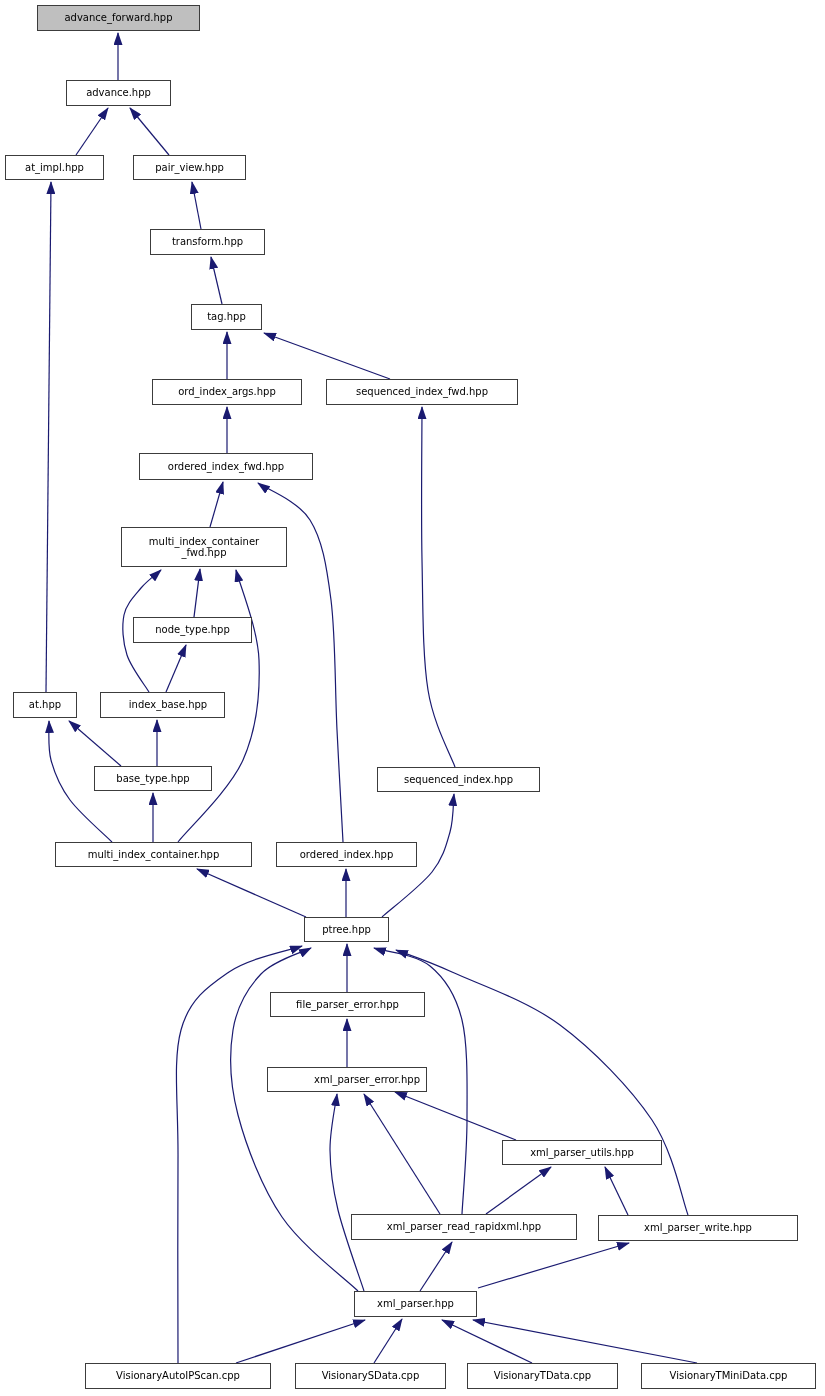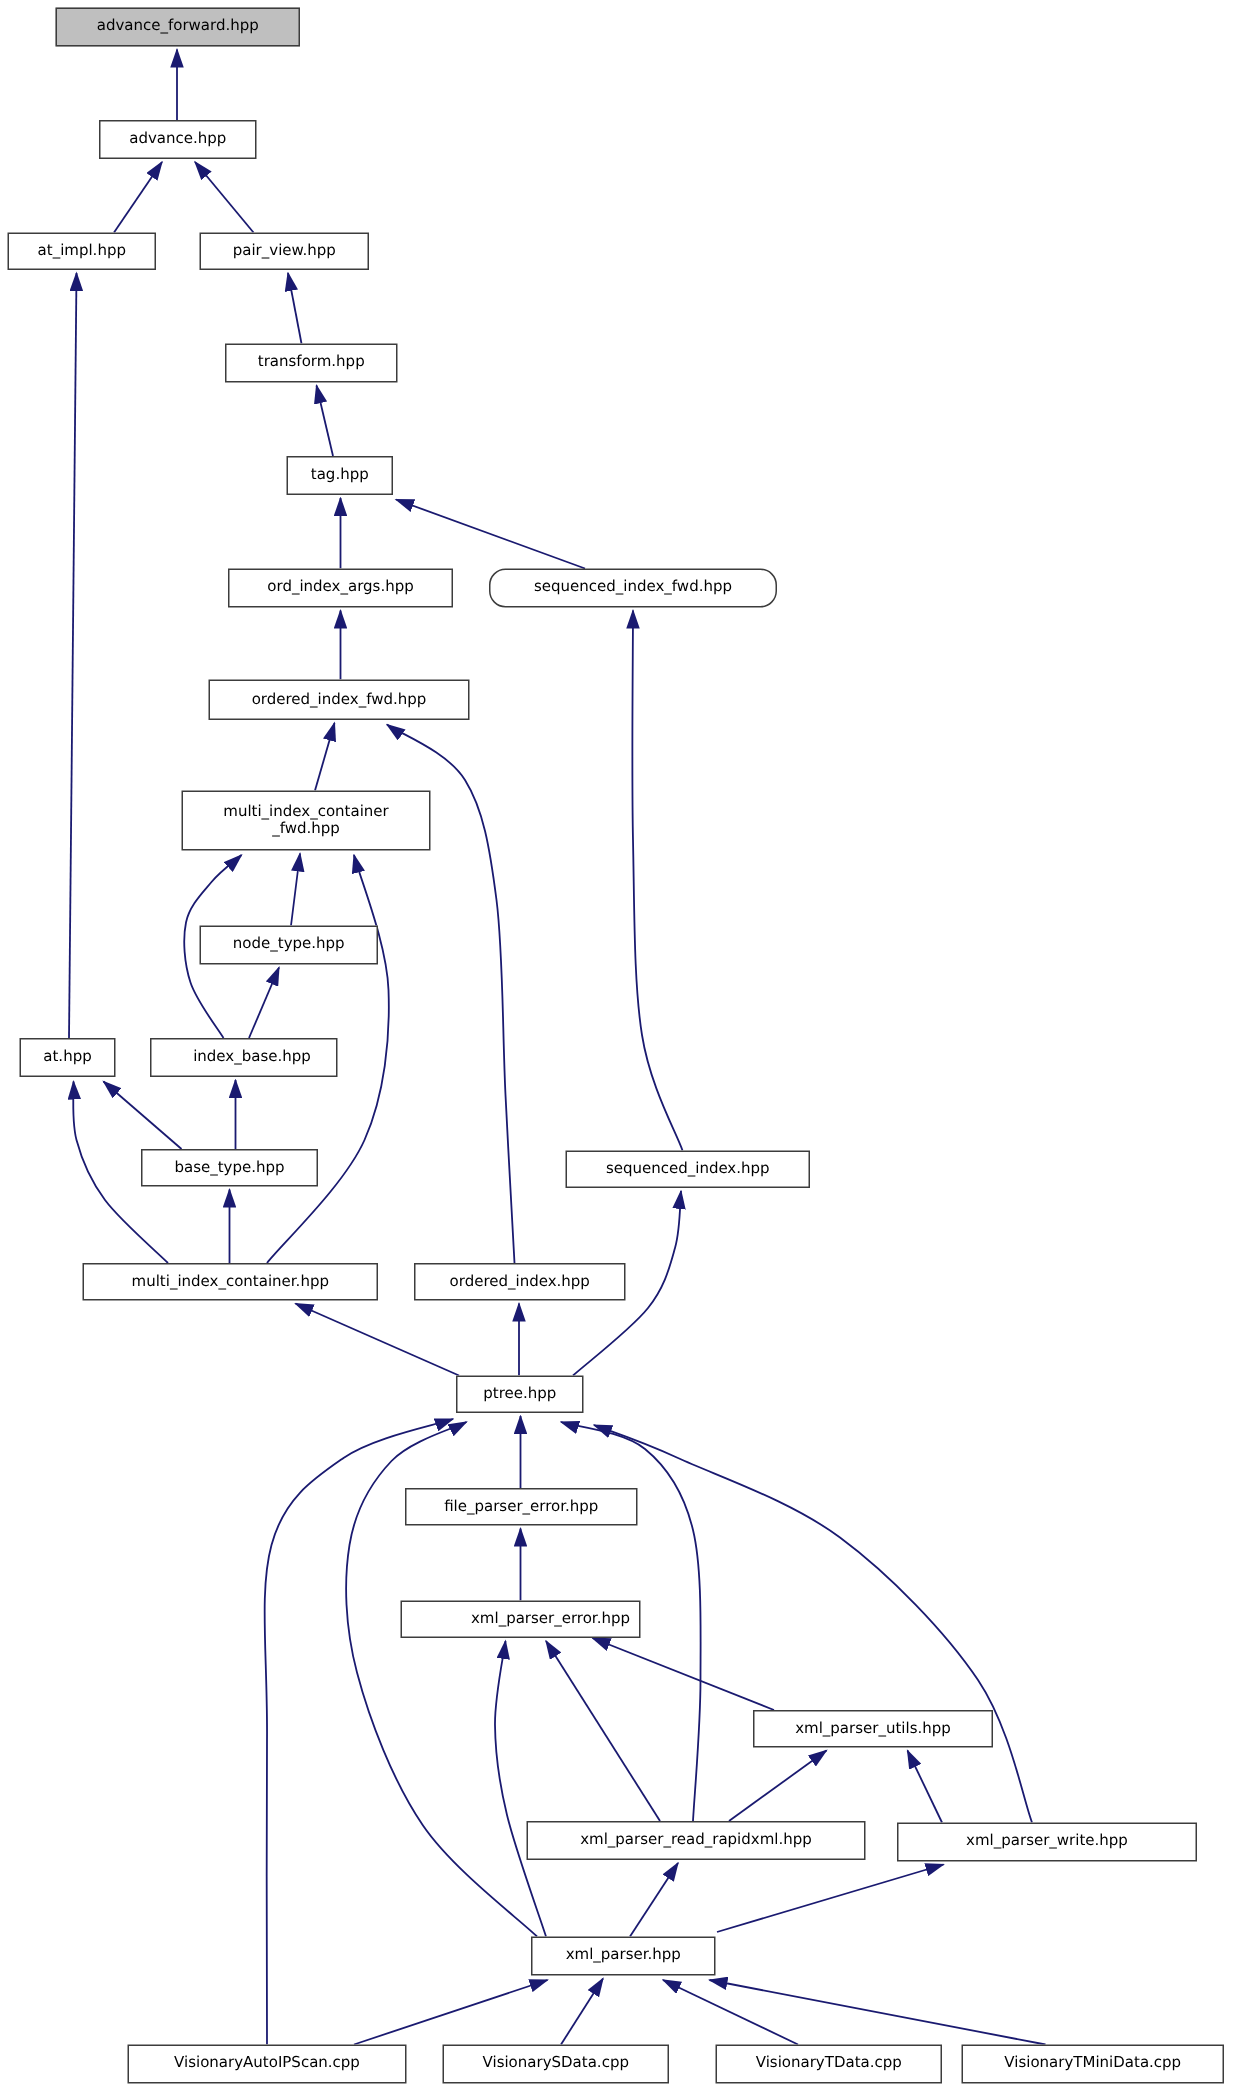--- a/index.html
+++ b/index.html
@@ -87,21 +87,21 @@
     </div>
     <div class="node" style="left: 150px; top: 229px; width: 115px; height: 26px;">
       <div>transform.hpp</div>
     </div>
     <div class="node" style="left: 191px; top: 304px; width: 71px; height: 26px;">
       <div>tag.hpp</div>
     </div>
     <div class="node" style="left: 152px; top: 379px; width: 150px; height: 26px;">
       <div>ord_index_args.hpp</div>
     </div>
-    <div class="node" style="left: 326px; top: 379px; width: 192px; height: 26px; border-radius: 11px;">
+    <div class="node" style="left: 326px; top: 379px; width: 192px; height: 26px;">
       <div>sequenced_index_fwd.hpp</div>
     </div>
     <div class="node" style="left: 139px; top: 453px; width: 174px; height: 27px;">
       <div>ordered_index_fwd.hpp</div>
     </div>
     <div class="node" style="left: 121px; top: 527px; width: 166px; height: 40px;">
       <div>multi_index_container</div>
       <div>_fwd.hpp</div>
     </div>
     <div class="node" style="left: 133px; top: 617px; width: 119px; height: 26px;">
@@ -145,19 +145,19 @@
     </div>
     <div class="node" style="left: 354px; top: 1291px; width: 123px; height: 26px;">
       <div>xml_parser.hpp</div>
     </div>
     <div class="node" style="left: 85px; top: 1363px; width: 186px; height: 26px;">
       <div>VisionaryAutoIPScan.cpp</div>
     </div>
     <div class="node" style="left: 295px; top: 1363px; width: 151px; height: 26px;">
       <div>VisionarySData.cpp</div>
     </div>
-    <div class="node" style="left: 477px; top: 1363px; width: 151px; height: 26px;">
+    <div class="node" style="left: 467px; top: 1363px; width: 151px; height: 26px;">
       <div>VisionaryTData.cpp</div>
     </div>
     <div class="node" style="left: 641px; top: 1363px; width: 175px; height: 26px;">
       <div>VisionaryTMiniData.cpp</div>
     </div>
   </div>
 
 </body></html>

